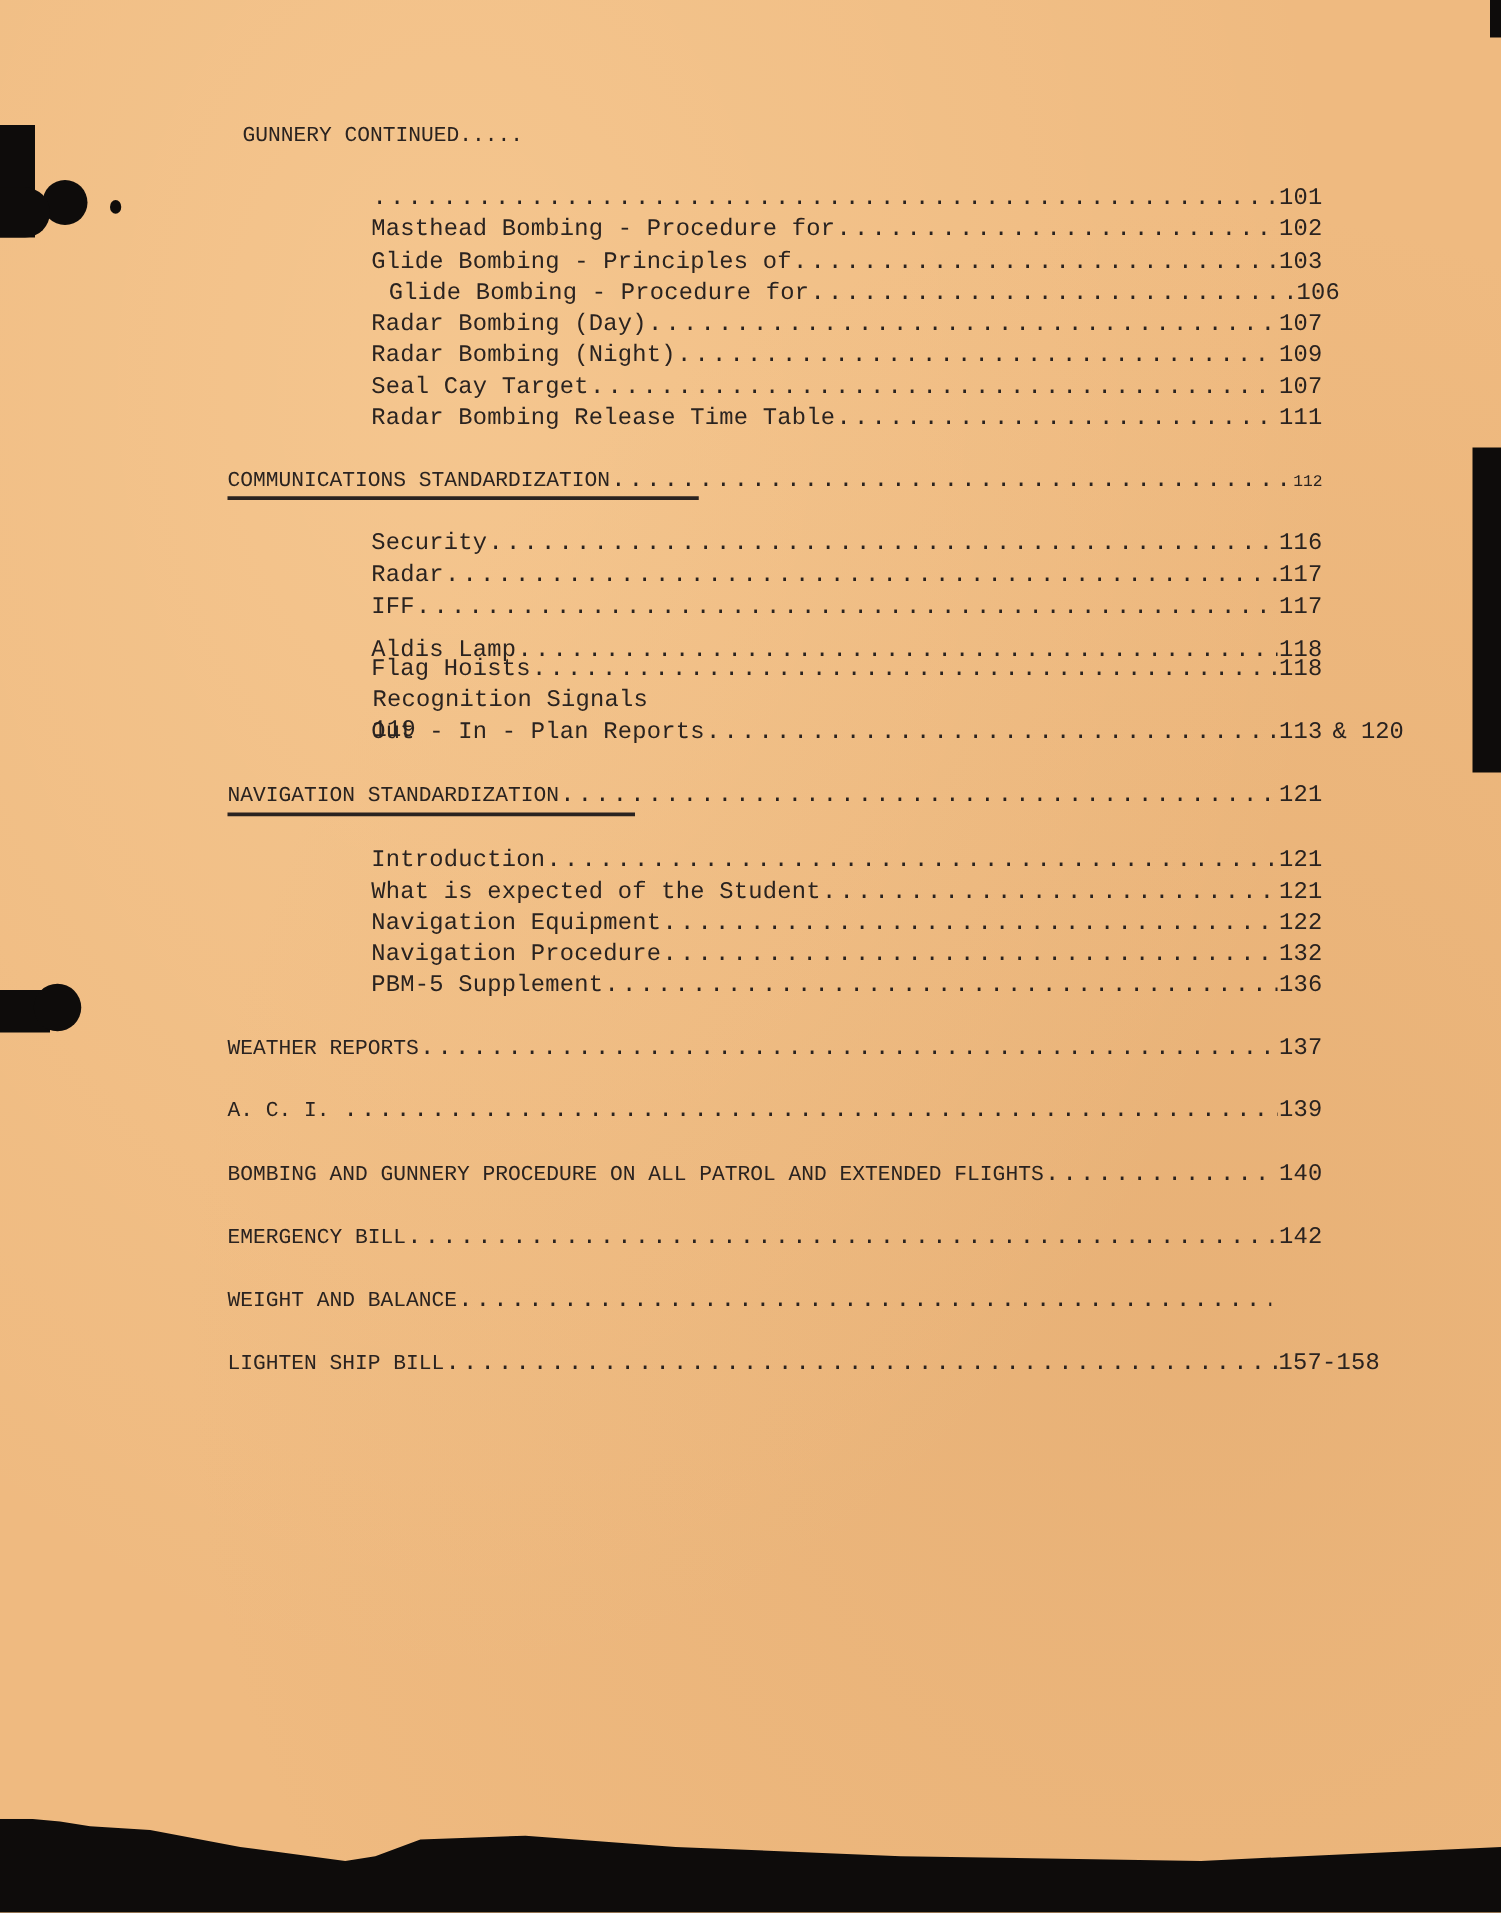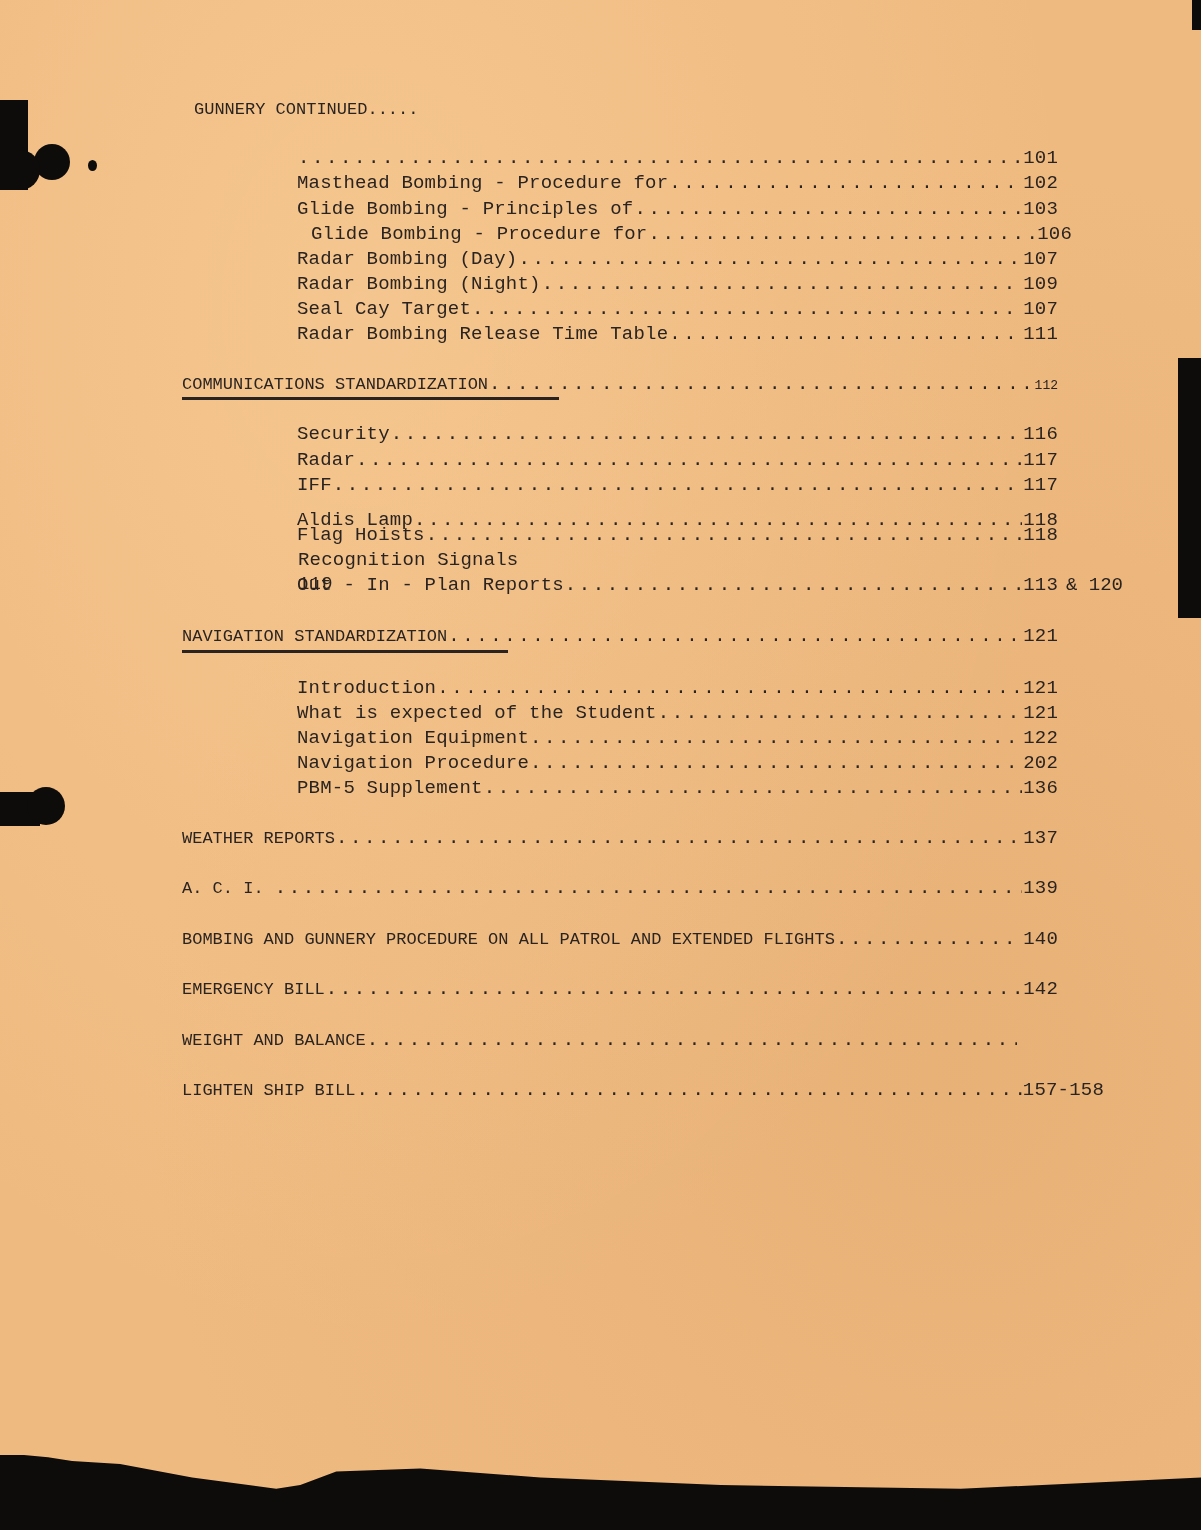--- a/index.html
+++ b/index.html
@@ -120,21 +120,21 @@
   <div class="line row" style="left:297px;top:676px;width:761px;">
     <span class="label">Introduction</span><span class="leader"></span><span class="page">121</span>
   </div>
   <div class="line row" style="left:297px;top:701px;width:761px;text-align:center;">
     <span class="label">What is expected of the Student</span><span class="leader"></span><span class="page">121</span>
   </div>
   <div class="line row" style="left:297px;top:726px;width:761px;">
     <span class="label">Navigation Equipment</span><span class="leader"></span><span class="page">122</span>
   </div>
   <div class="line row" style="left:297px;top:751px;width:761px;">
-    <span class="label">Navigation Procedure</span><span class="leader"></span><span class="page">202</span>
+    <span class="label">Navigation Procedure</span><span class="leader"></span><span class="page">132</span>
   </div>
   <div class="line row" style="left:297px;top:776px;width:761px;">
     <span class="label">PBM-5 Supplement</span><span class="leader"></span><span class="page">136</span>
   </div>
 
   <div class="line row" style="left:182px;top:826px;width:876px;">
     <span class="label cap">WEATHER REPORTS</span><span class="leader"></span><span class="page">137</span>
   </div>
   <div class="line row" style="left:182px;top:876px;width:876px;">
     <span class="label cap">A. C. I. </span><span class="leader"></span><span class="page">139</span>

